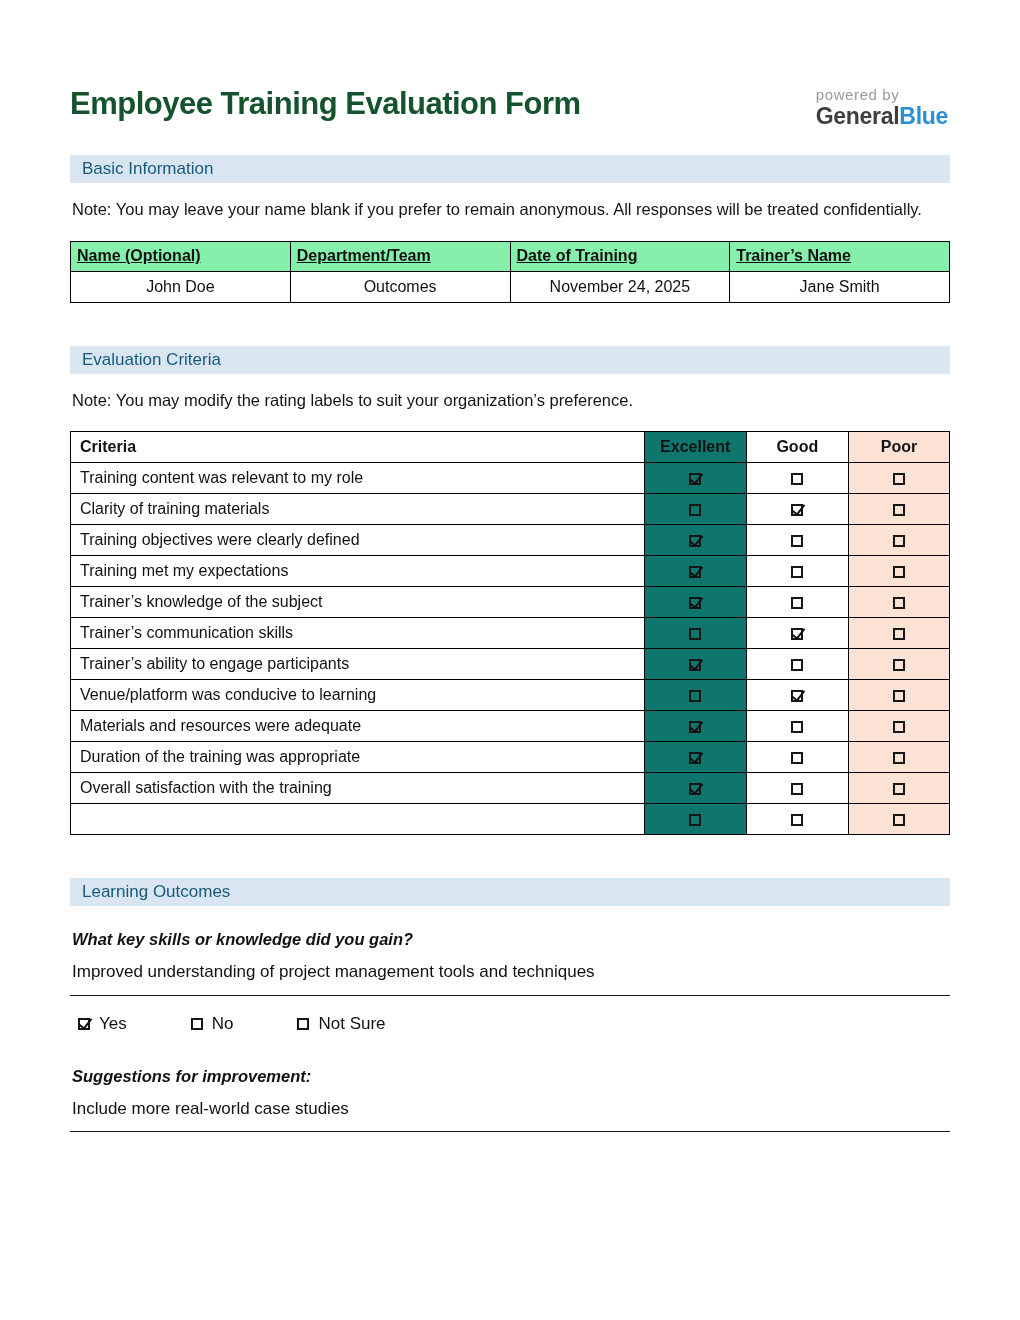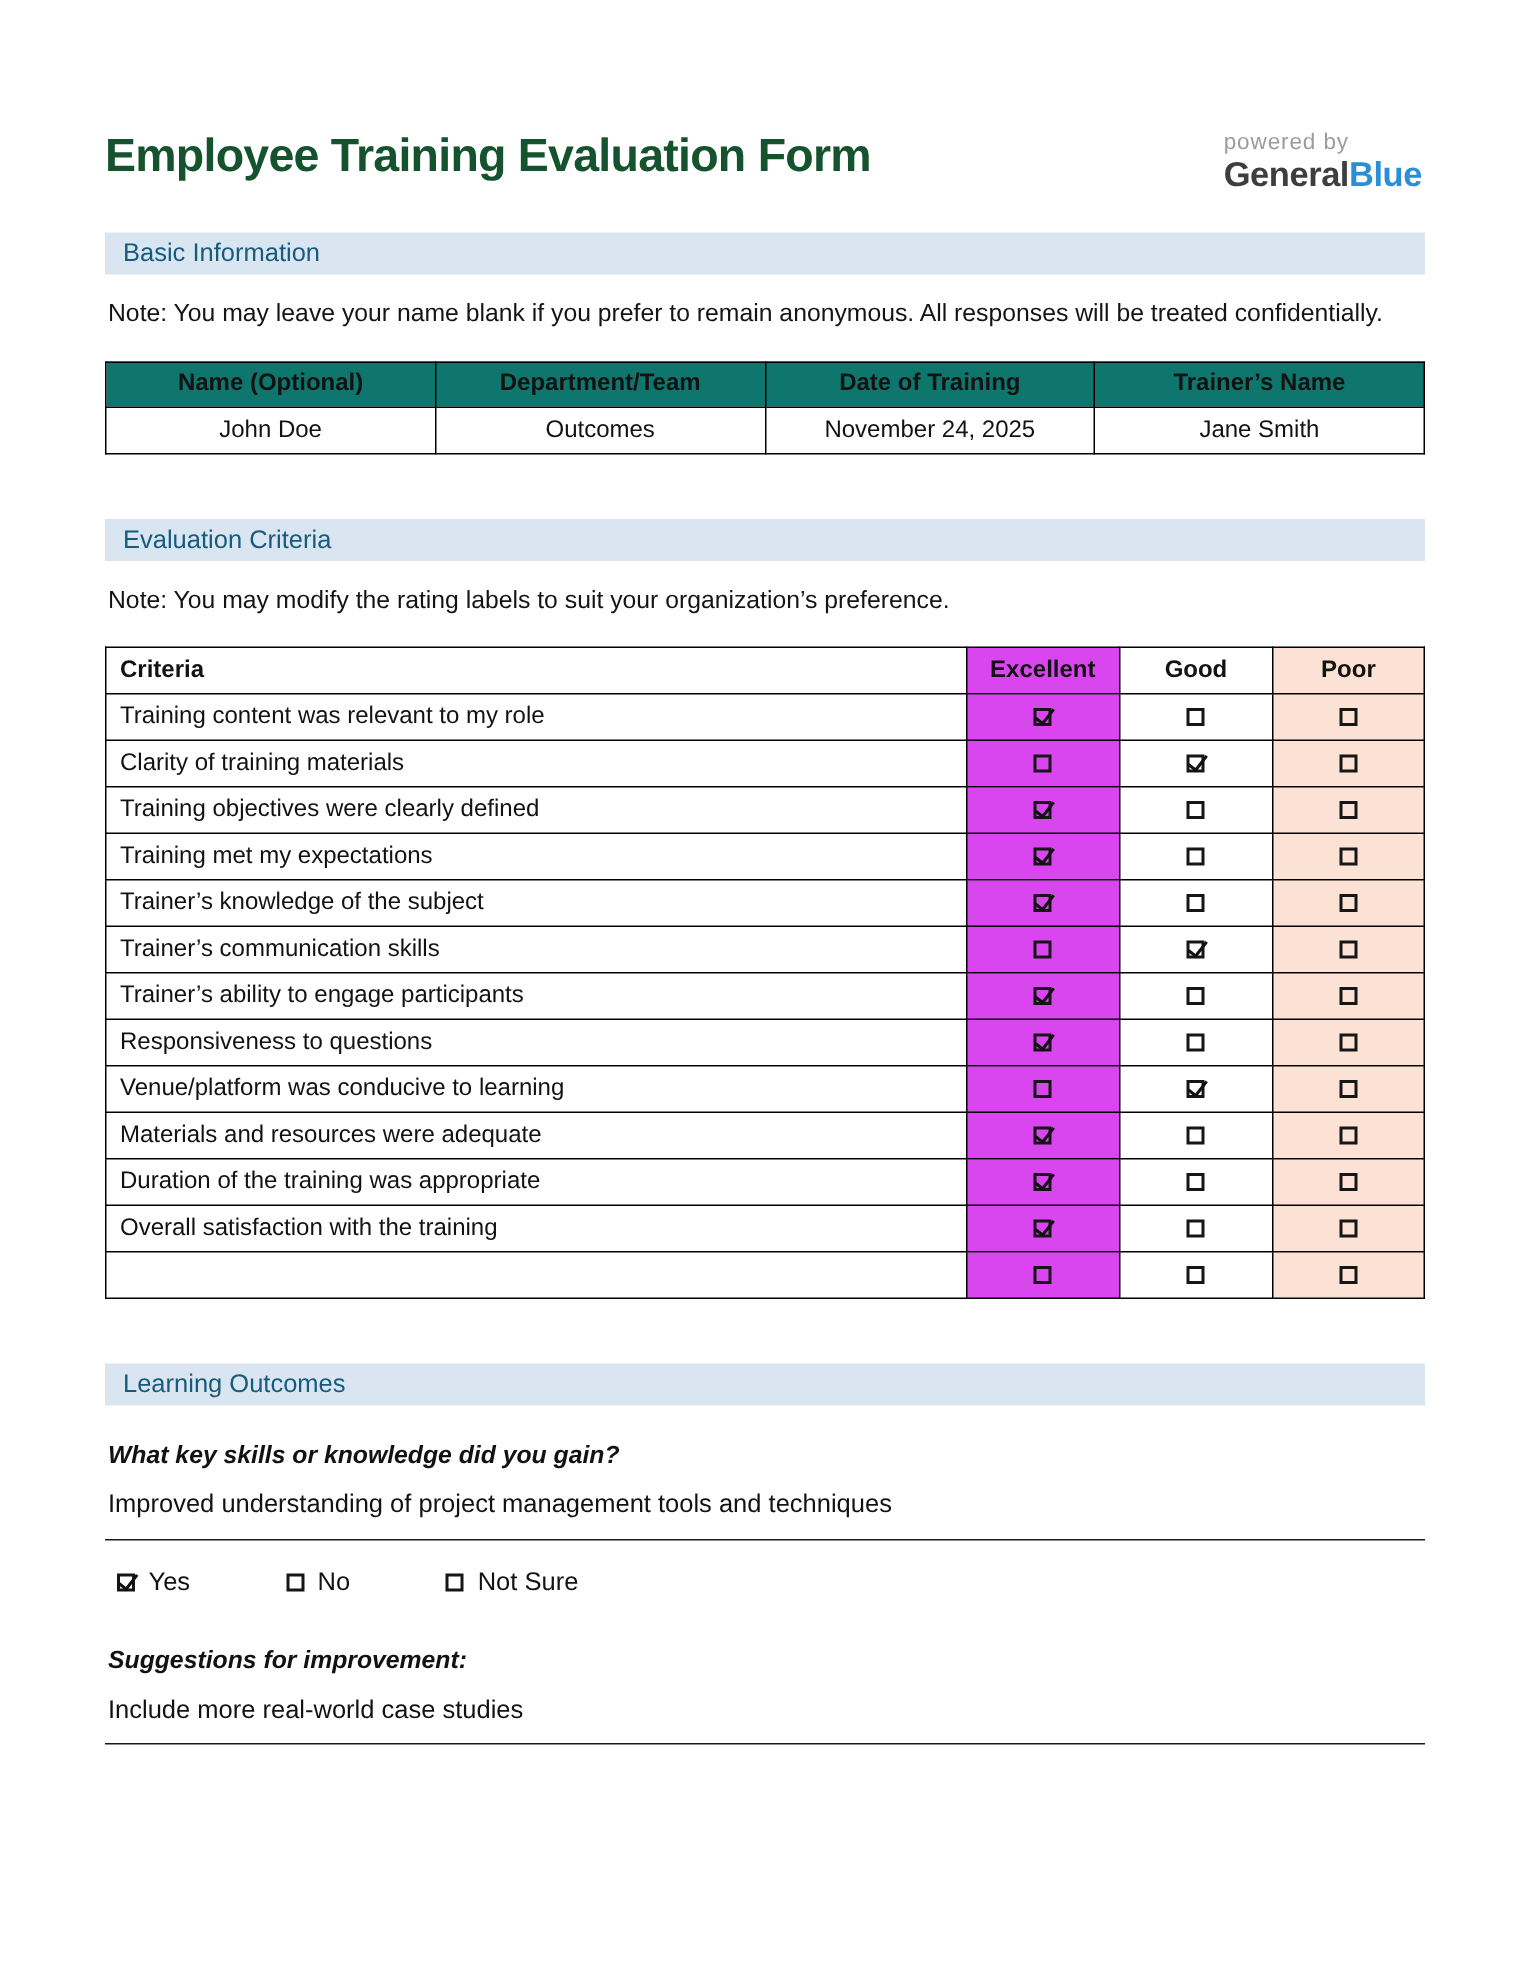--- a/index.html
+++ b/index.html
@@ -37,32 +37,32 @@
     font-size: 16.5px; line-height: 1.85;
     margin: 11px 0 16px 2px; color: #141414; max-width: 860px;
   }
 
   
   table { width: 100%; border-collapse: collapse; table-layout: fixed; }
   table, th, td { border: 1px solid #000; }
   th, td { font-size: 16px; padding: 0 6px; }
 
   .basic-table th {
-    background: #0f766e; font-weight: 700; height: 30px; text-align: center;
+    background: #86efac; font-weight: 700; height: 30px; text-align: left; text-decoration: underline;
   }
   .basic-table td { height: 31px; text-align: center; }
   .basic-table { margin-top: 4px; }
 
   .criteria-table { margin-top: 6px; }
   .criteria-table th { height: 31px; }
   .criteria-table td { height: 31px; }
   .criteria-table .col-label { text-align: left; padding-left: 9px; }
   .criteria-table th.col-label { font-weight: 700; }
   .criteria-table .col-rate { text-align: center; }
-  .bg-excellent { background: #d946ef; }
+  .bg-excellent { background: #0f766e; }
   .bg-good { background: #ffffff; }
   .bg-poor { background: #fbe2d5; }
 
   
   .cb {
     display: inline-block; width: 12px; height: 12px;
     border: 2px solid #161616; position: relative;
     vertical-align: middle; background: transparent;
   }
   .cb[data-checked="true"]::after {
@@ -183,26 +183,20 @@
         <td class="col-rate bg-good"><span class="cb" data-checked="true"></span></td>
         <td class="col-rate bg-poor"><span class="cb" data-checked="false"></span></td>
       </tr>
       <tr>
         <td class="col-label">Trainer’s ability to engage participants</td>
         <td class="col-rate bg-excellent"><span class="cb" data-checked="true"></span></td>
         <td class="col-rate bg-good"><span class="cb" data-checked="false"></span></td>
         <td class="col-rate bg-poor"><span class="cb" data-checked="false"></span></td>
       </tr>
       <tr>
-        <td class="col-label">Responsiveness to questions</td>
-        <td class="col-rate bg-excellent"><span class="cb" data-checked="true"></span></td>
-        <td class="col-rate bg-good"><span class="cb" data-checked="false"></span></td>
-        <td class="col-rate bg-poor"><span class="cb" data-checked="false"></span></td>
-      </tr>
-      <tr>
         <td class="col-label">Venue/platform was conducive to learning</td>
         <td class="col-rate bg-excellent"><span class="cb" data-checked="false"></span></td>
         <td class="col-rate bg-good"><span class="cb" data-checked="true"></span></td>
         <td class="col-rate bg-poor"><span class="cb" data-checked="false"></span></td>
       </tr>
       <tr>
         <td class="col-label">Materials and resources were adequate</td>
         <td class="col-rate bg-excellent"><span class="cb" data-checked="true"></span></td>
         <td class="col-rate bg-good"><span class="cb" data-checked="false"></span></td>
         <td class="col-rate bg-poor"><span class="cb" data-checked="false"></span></td>

